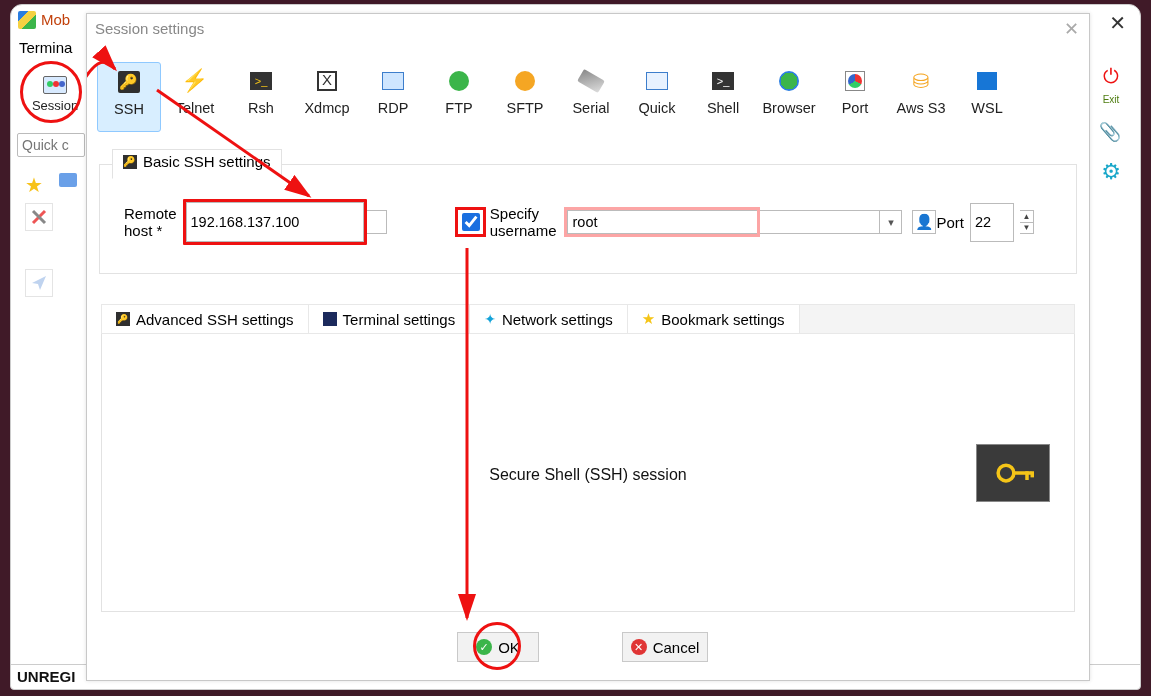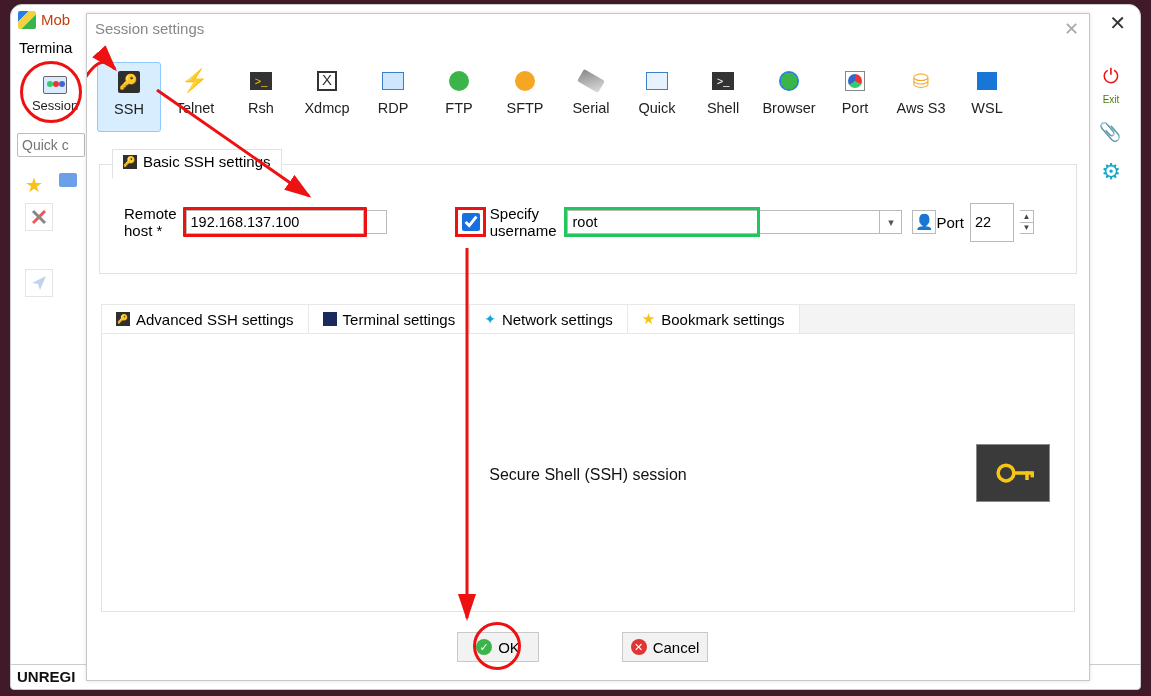--- a/index.html
+++ b/index.html
@@ -86,29 +86,29 @@
   }
   .group-header {
     position:absolute; left:12px; top:-1px; padding:3px 10px 8px 10px;
     border:1px solid #e2e2e2; border-bottom:1px solid #fff; background:#fff;
     font-size:15px; display:flex; align-items:center; gap:6px;
     transform:translateY(-50%);
   }
   .grp-icon { width:14px; height:14px; background:#2f2f2f; display:flex; align-items:center; justify-content:center; color:#f5c518; font-size:10px;}
   .grp-row { position:absolute; left:24px; top:42px; right:12px; height:30px; display:flex; align-items:center; font-size:15px;}
   .label-remote { margin-right:6px;}
-  .inp { height:24px; border:1px solid #bbb; padding:2px 4px; font-size:14.5px;}
+  .inp { height:40px; border:1px solid #bbb; padding:2px 4px; font-size:14.5px;}
   .inp.host { width:178px; }
   .red-box { border:3px solid #e11; padding:0; border-radius:1px; display:inline-flex; align-items:center;}
 
   .chk-wrap { margin-left:68px; display:inline-flex; align-items:center; gap:4px;}
   .chk { width:18px; height:18px; accent-color:#1a6fe0;}
   .chk-red { border:3px solid #e11; padding:0px; display:inline-flex;}
   .uname-wrap { margin-left:8px; display:inline-flex; align-items:center;}
-  .uname-red { border:3px solid #22c55e; display:inline-flex; align-items:flex-start;}
+  .uname-red { border:3px solid #fca5a5; display:inline-flex; align-items:flex-start;}
   .uname-input { width:190px; height:24px; border:1px solid #bbb; border-right:none; padding:2px 4px; font-size:14.5px;}
   .uname-dd { width:22px; height:24px; border:1px solid #bbb; border-left:none; display:flex; align-items:center; justify-content:center; font-size:11px; color:#555;}
   .uname-btn { margin-left:10px; width:24px; height:24px; border:1px solid #bbb; display:flex; align-items:center; justify-content:center; font-size:15px;}
 
   .port-wrap { margin-left:auto; margin-right:30px; display:inline-flex; align-items:center; gap:6px;}
   .port-input { width:44px; height:39px; border:1px solid #bbb; padding:2px 4px; font-size:14.5px;}
   .spin { width:14px; height:24px; border:1px solid #bbb; border-left:none; display:flex; flex-direction:column;}
   .spin div { flex:1; display:flex; align-items:center; justify-content:center; font-size:8px;color:#444;}
   .spin div:first-child { border-bottom:1px solid #bbb;}
 

